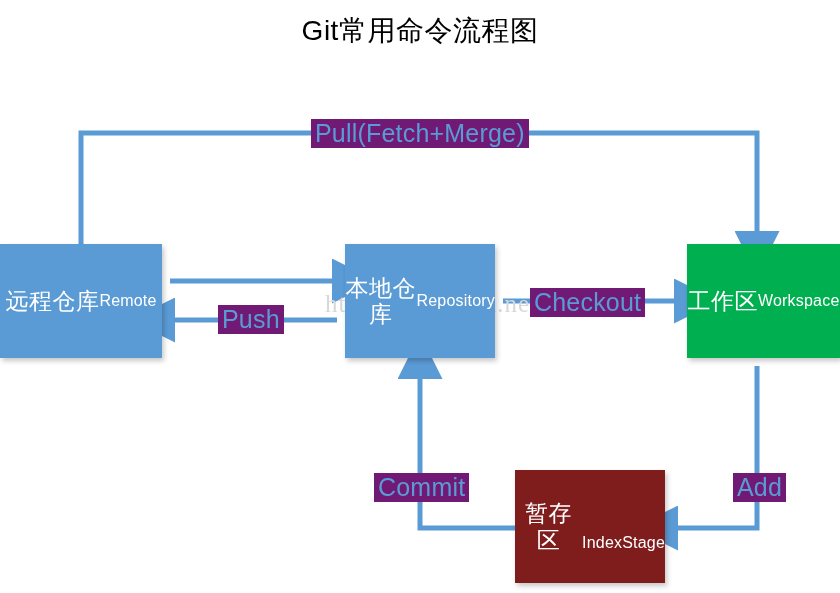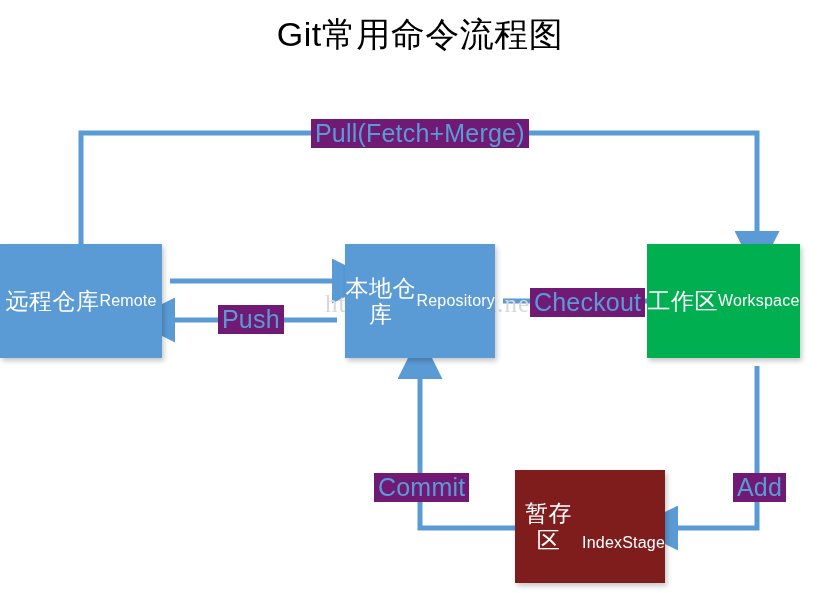--- a/index.html
+++ b/index.html
@@ -25,21 +25,21 @@
     top: 0;
     width: 840px;
     height: 593px;
   }
   .title {
     position: absolute;
     left: 0;
     top: 12px;
     width: 840px;
     text-align: center;
-    font-size: 34px;
+    font-size: 28px;
     color: #000000;
     letter-spacing: 0.5px;
     font-weight: 400;
     white-space: nowrap;
   }
   .node {
     position: absolute;
     box-sizing: border-box;
     display: flex;
     flex-direction: row;
@@ -60,21 +60,21 @@
   }
   #node-remote {
     left: 0px;   top: 244px;  width: 162px; height: 114px;
     background: #5b9bd5;
   }
   #node-repository {
     left: 345px; top: 244px;  width: 150px; height: 114px;
     background: #5b9bd5;
   }
   #node-workspace {
-    left: 647px; top: 244px;  width: 153px; height: 114px;
+    left: 687px; top: 244px;  width: 153px; height: 114px;
     background: #00b050;
     justify-content: center;
   }
   #node-index {
     left: 515px; top: 470px;  width: 150px; height: 113px;
     background: #7f1d1d;
   }
   #node-index .en { line-height: 1.12; margin-top: 32px; }
 
   .edge-label {

